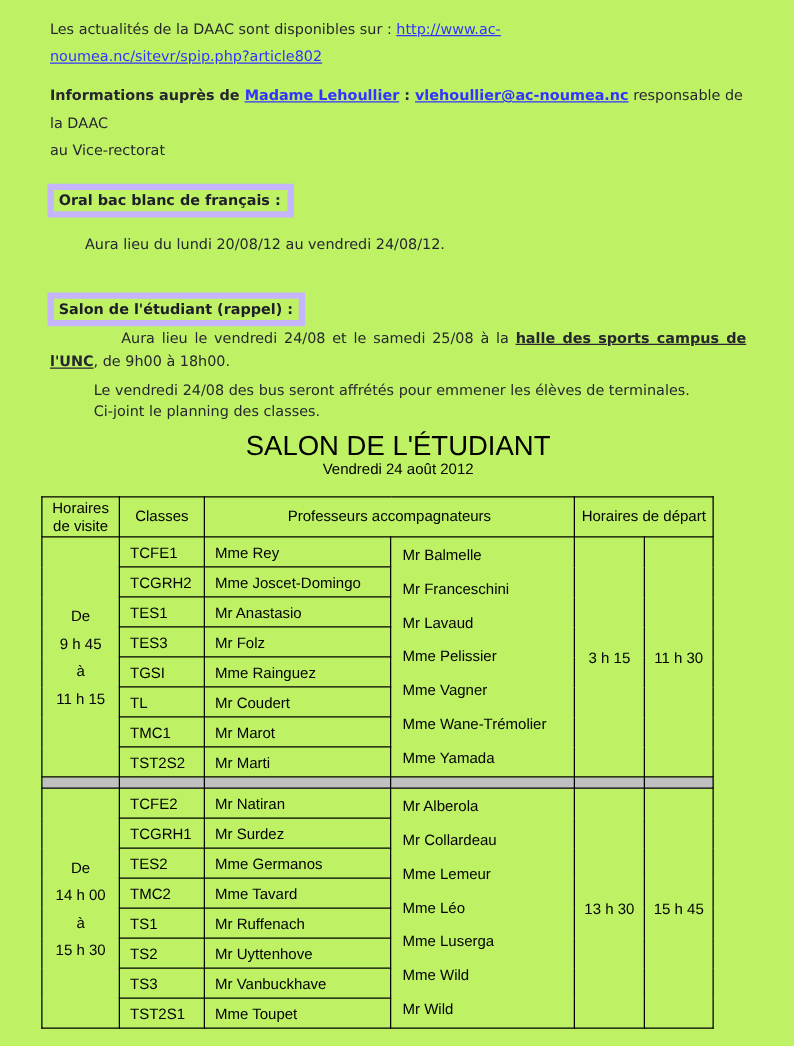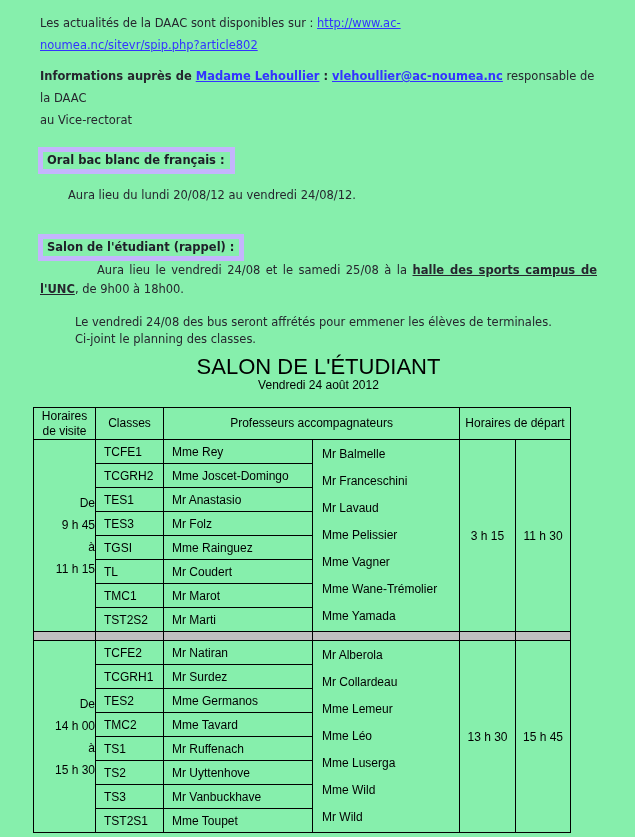--- a/index.html
+++ b/index.html
@@ -1,20 +1,20 @@
 <!DOCTYPE html>
 <html><head>
 <meta charset="utf-8">
 <style>
   * { margin:0; padding:0; box-sizing:border-box; }
   html,body { background:#ffffff; }
   .page {
     position:relative;
     width:635px; height:837px;
-    background:#86efac;
+    background:#bef264;
     font-family:"DejaVu Sans", sans-serif;
     color:#26262e;
     overflow:hidden;
   }
   .text-area { padding:12px 38px 0 40px; font-size:11.5px; }
 
   .para-intro { line-height:22px; }
   .para-contact { margin-top:9px; line-height:22px; }
   .bold { font-weight:bold; }
   a.doc-link { color:#3333ff; font-weight:bold; text-decoration:underline; cursor:pointer; }
@@ -35,21 +35,21 @@
   .indent-line { margin-top:13px; margin-left:28px; line-height:17px; }
 
   .salon-para {
     width:557px;
     text-align:justify;
     text-indent:57px;
     line-height:19px;
   }
   .salon-bold { font-weight:bold; text-decoration:underline; }
   .salon-line { margin-left:35px; line-height:17px; }
-  .salon-line.first { margin-top:15px; }
+  .salon-line.first { margin-top:5px; }
 
   .event-title {
     margin-top:9px;
     text-align:center;
     font-family:"Liberation Sans", sans-serif;
     font-size:22px;
     color:#000;
     line-height:19px;
   }
   .event-subtitle {
@@ -73,21 +73,21 @@
   table.planning th {
     font-weight:normal;
     text-align:center;
     vertical-align:middle;
     height:32px;
     line-height:15px;
     padding:0 2px;
   }
   td.cell-class { height:24px; padding-left:8px; text-align:left; vertical-align:middle; }
   td.cell-prof  { padding-left:8px; text-align:left; vertical-align:middle; }
-  td.cell-visit { text-align:right; vertical-align:middle; }
+  td.cell-visit { text-align:center; vertical-align:middle; }
   td.cell-visit div { line-height:22px; }
   td.cell-accomp { vertical-align:middle; padding-left:9px; }
   td.cell-accomp div { line-height:27px; }
   td.cell-depart { text-align:center; vertical-align:middle; }
   tr.sep-row td { height:9px; background:#c0c0c0; padding:0; }
 
   .footer {
     margin-top:31px;
     text-align:center;
     font-family:"Liberation Serif", serif;

